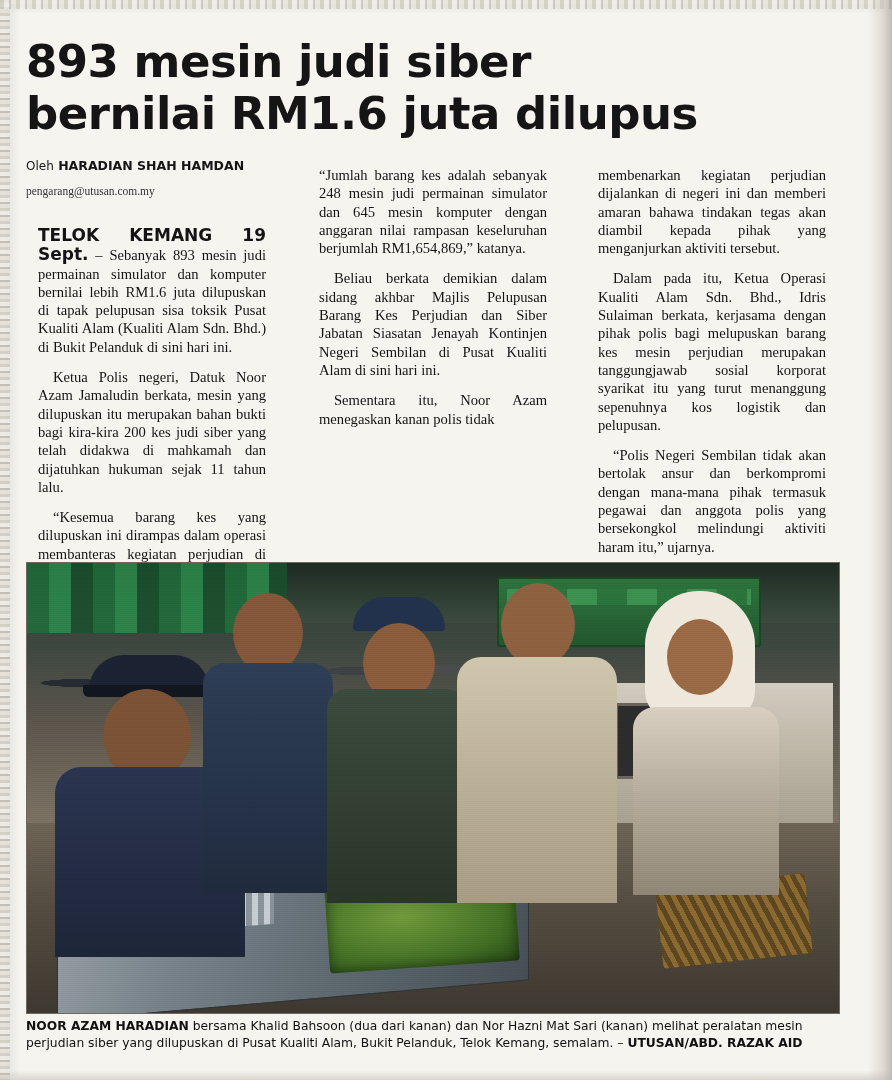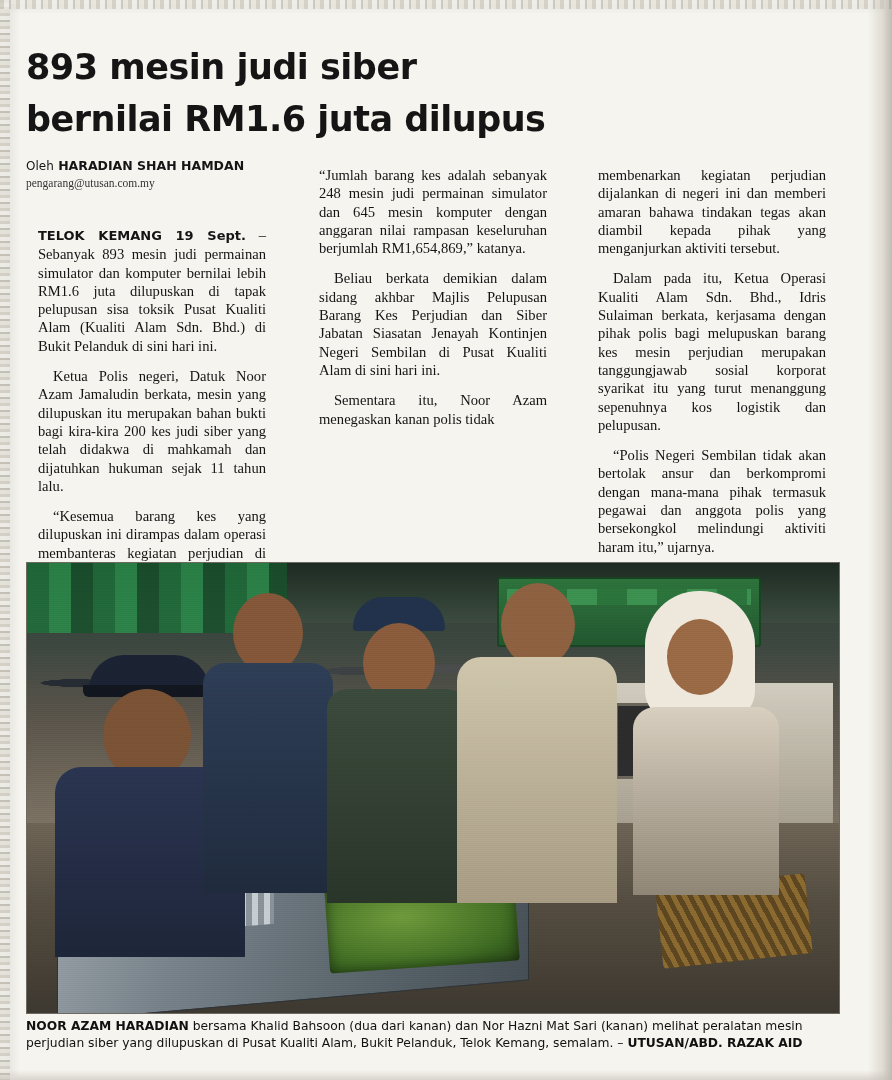--- a/index.html
+++ b/index.html
@@ -62,25 +62,25 @@
   .edge-bottom {
     position: absolute;
     left: 0; bottom: 0; width: 892px; height: 10px;
     background: linear-gradient(180deg, rgba(246,244,239,0) 0%, rgba(190,185,175,0.5) 100%);
   }
 
   
   .headline {
     position: absolute;
     left: 26px;
-    top: 18px;
+    top: 6px;
     width: 810px;
     font-family: "DejaVu Sans", sans-serif;
     font-weight: 700;
-    font-size: 35px;
+    font-size: 45px;
     line-height: 52px;
     letter-spacing: -0.5px;
     color: #151515;
   }
   .headline .l2 { display: block; }
 
   
   .byline {
     position: absolute;
     left: 26px;
@@ -92,21 +92,21 @@
     font-size: 12.5px;
     font-weight: 700;
     color: #151515;
     line-height: 16px;
   }
   .byline-name .oleh { font-weight: 400; font-size: 12px; }
   .byline-email {
     font-family: "Liberation Serif", serif;
     font-size: 11.5px;
     color: #333;
-    margin-top: 2px;
+    margin-top: 10px;
     line-height: 14px;
   }
 
   
   .cols {
     position: absolute;
     left: 26px;
     top: 214px;
     width: 812px;
     height: 340px;
@@ -123,21 +123,21 @@
     hyphens: auto;
   }
   .col p { margin: 12px; text-indent: 15px; }
   .col p.first { text-indent: 0; }
   .col1 { left: 0; }
   .col2 { left: 281px; top: -60px; }
   .col3 { left: 560px; top: -60px; }
   .dateline {
     font-family: "DejaVu Sans", sans-serif;
     font-weight: 700;
-    font-size: 13px;
+    font-size: 17px;
   }
 
   
   .photo-wrap {
     position: absolute;
     left: 26px;
     top: 562px;
     width: 812px;
     height: 450px;
     border: 1px solid #6e6a62;

